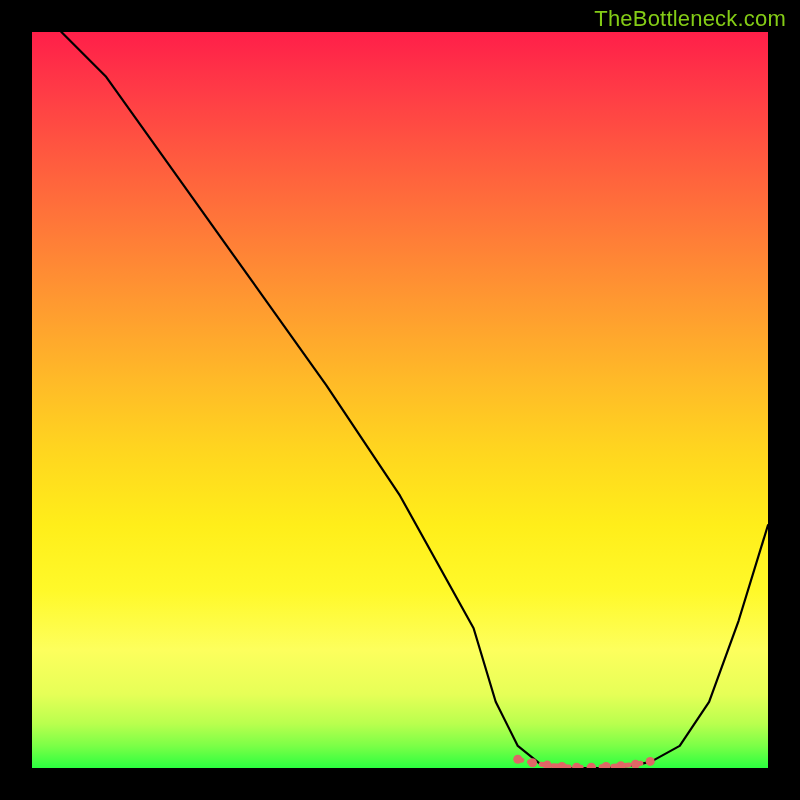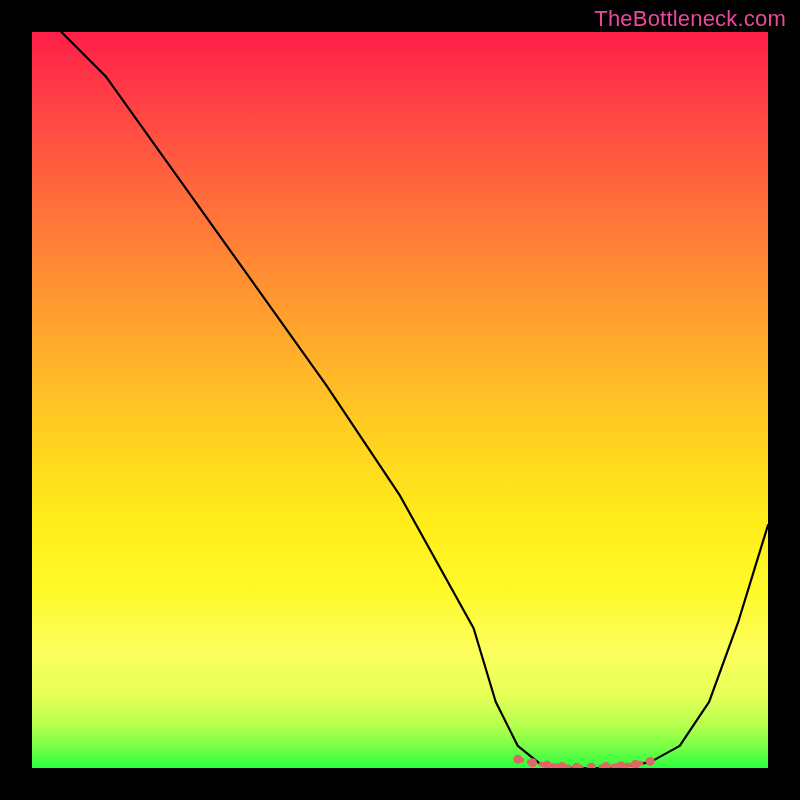--- a/index.html
+++ b/index.html
@@ -8,21 +8,21 @@
     background: #000;
     width: 800px;
     height: 800px;
     position: relative;
     font-family: Arial, Helvetica, sans-serif;
   }
   .watermark {
     position: absolute;
     top: 6px;
     right: 14px;
-    color: #ec4899;
+    color: #84cc16;
     font-size: 22px;
     font-weight: 500;
     letter-spacing: 0.2px;
     z-index: 5;
   }
   .plot-area {
     position: absolute;
     left: 32px;
     top: 32px;
     width: 736px;

